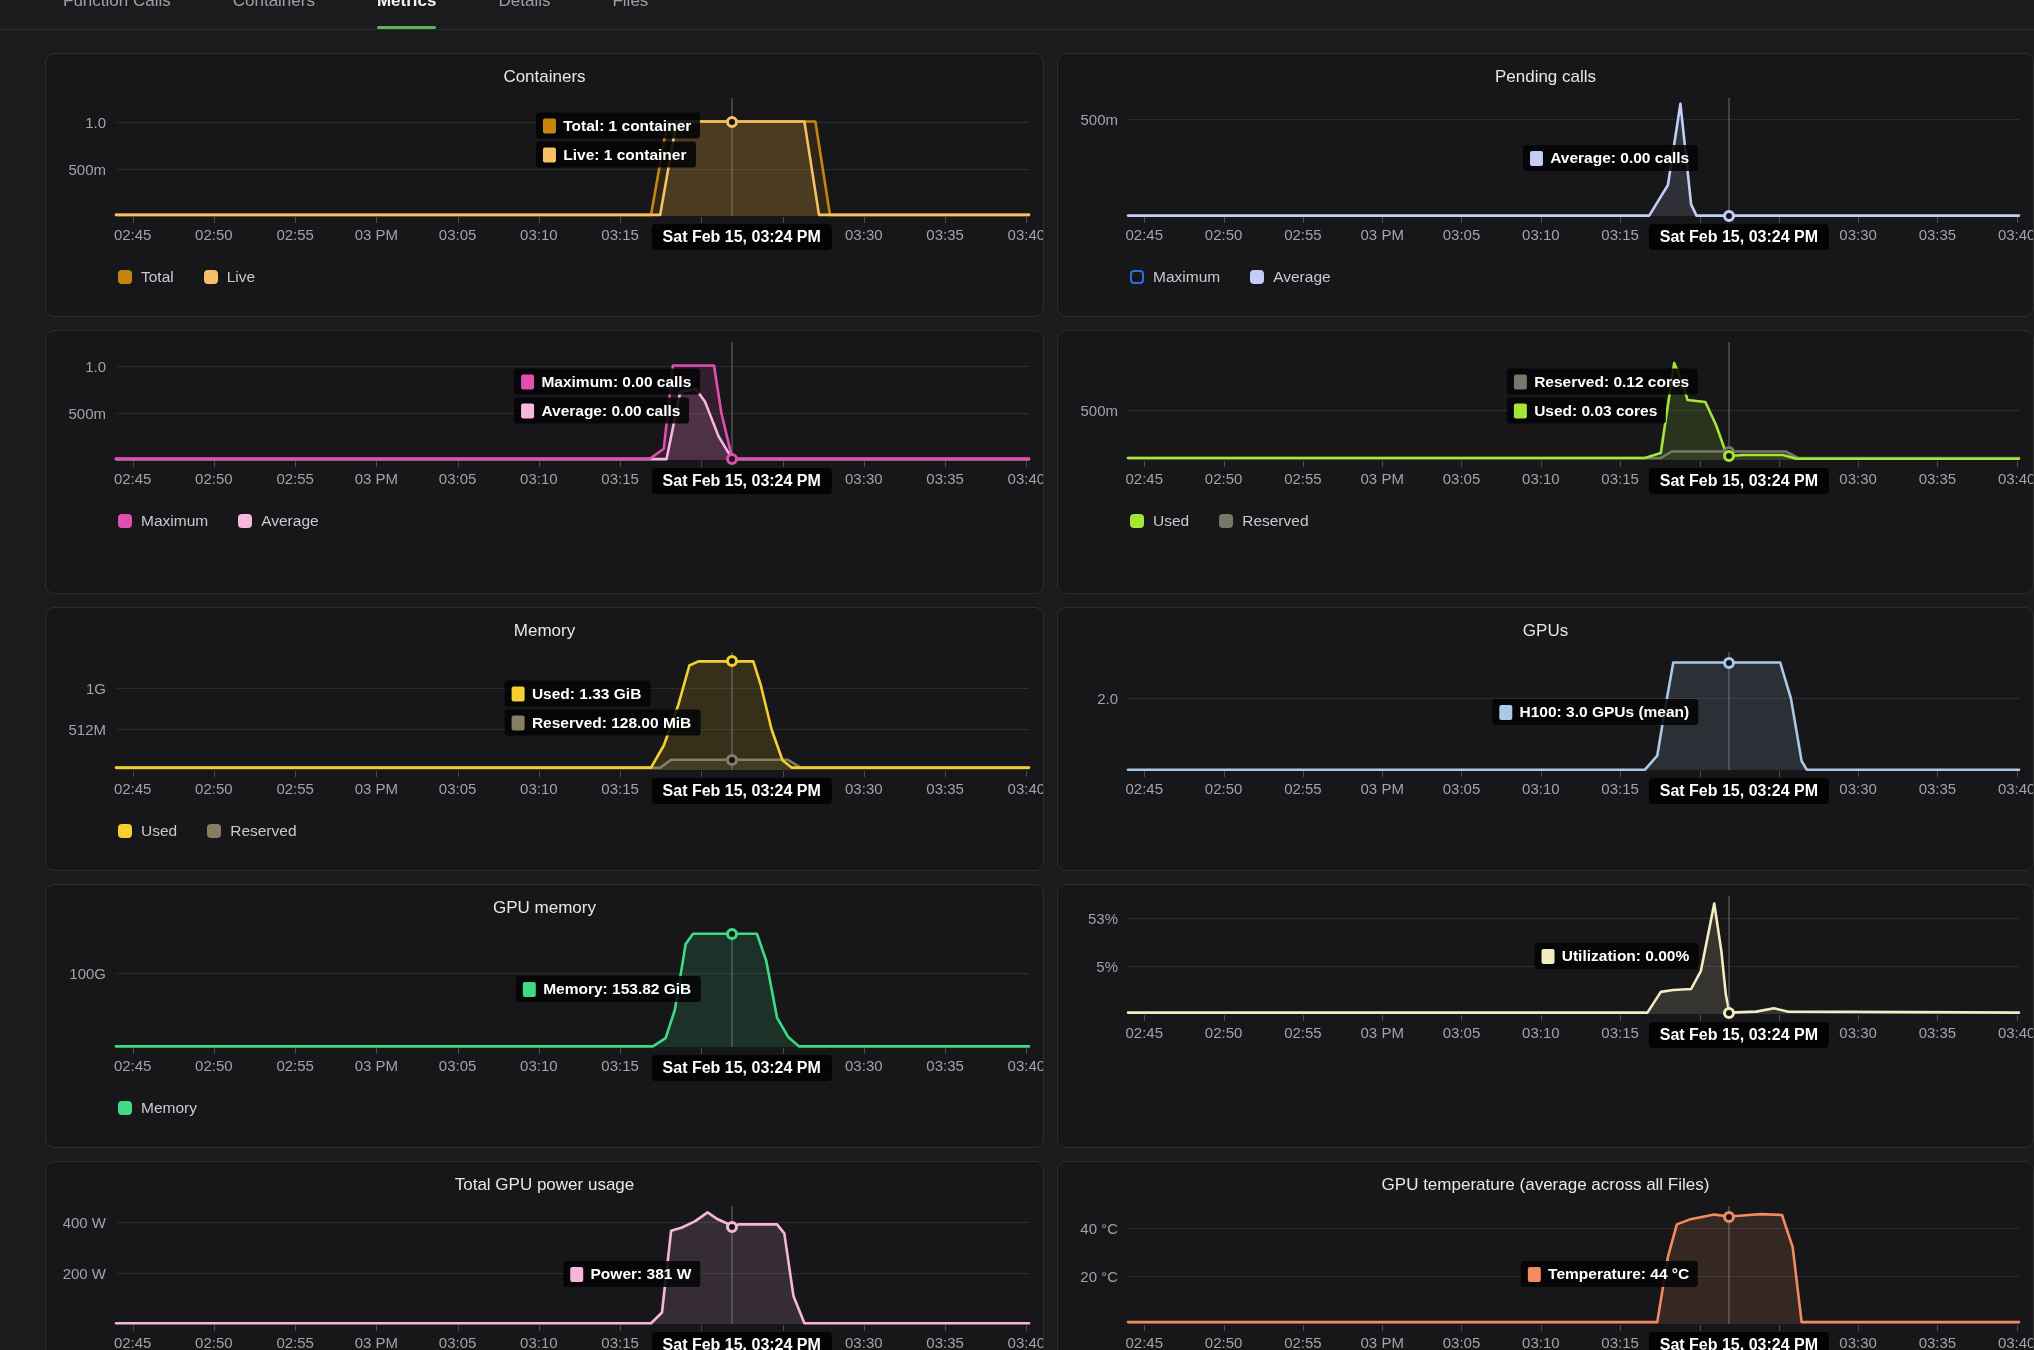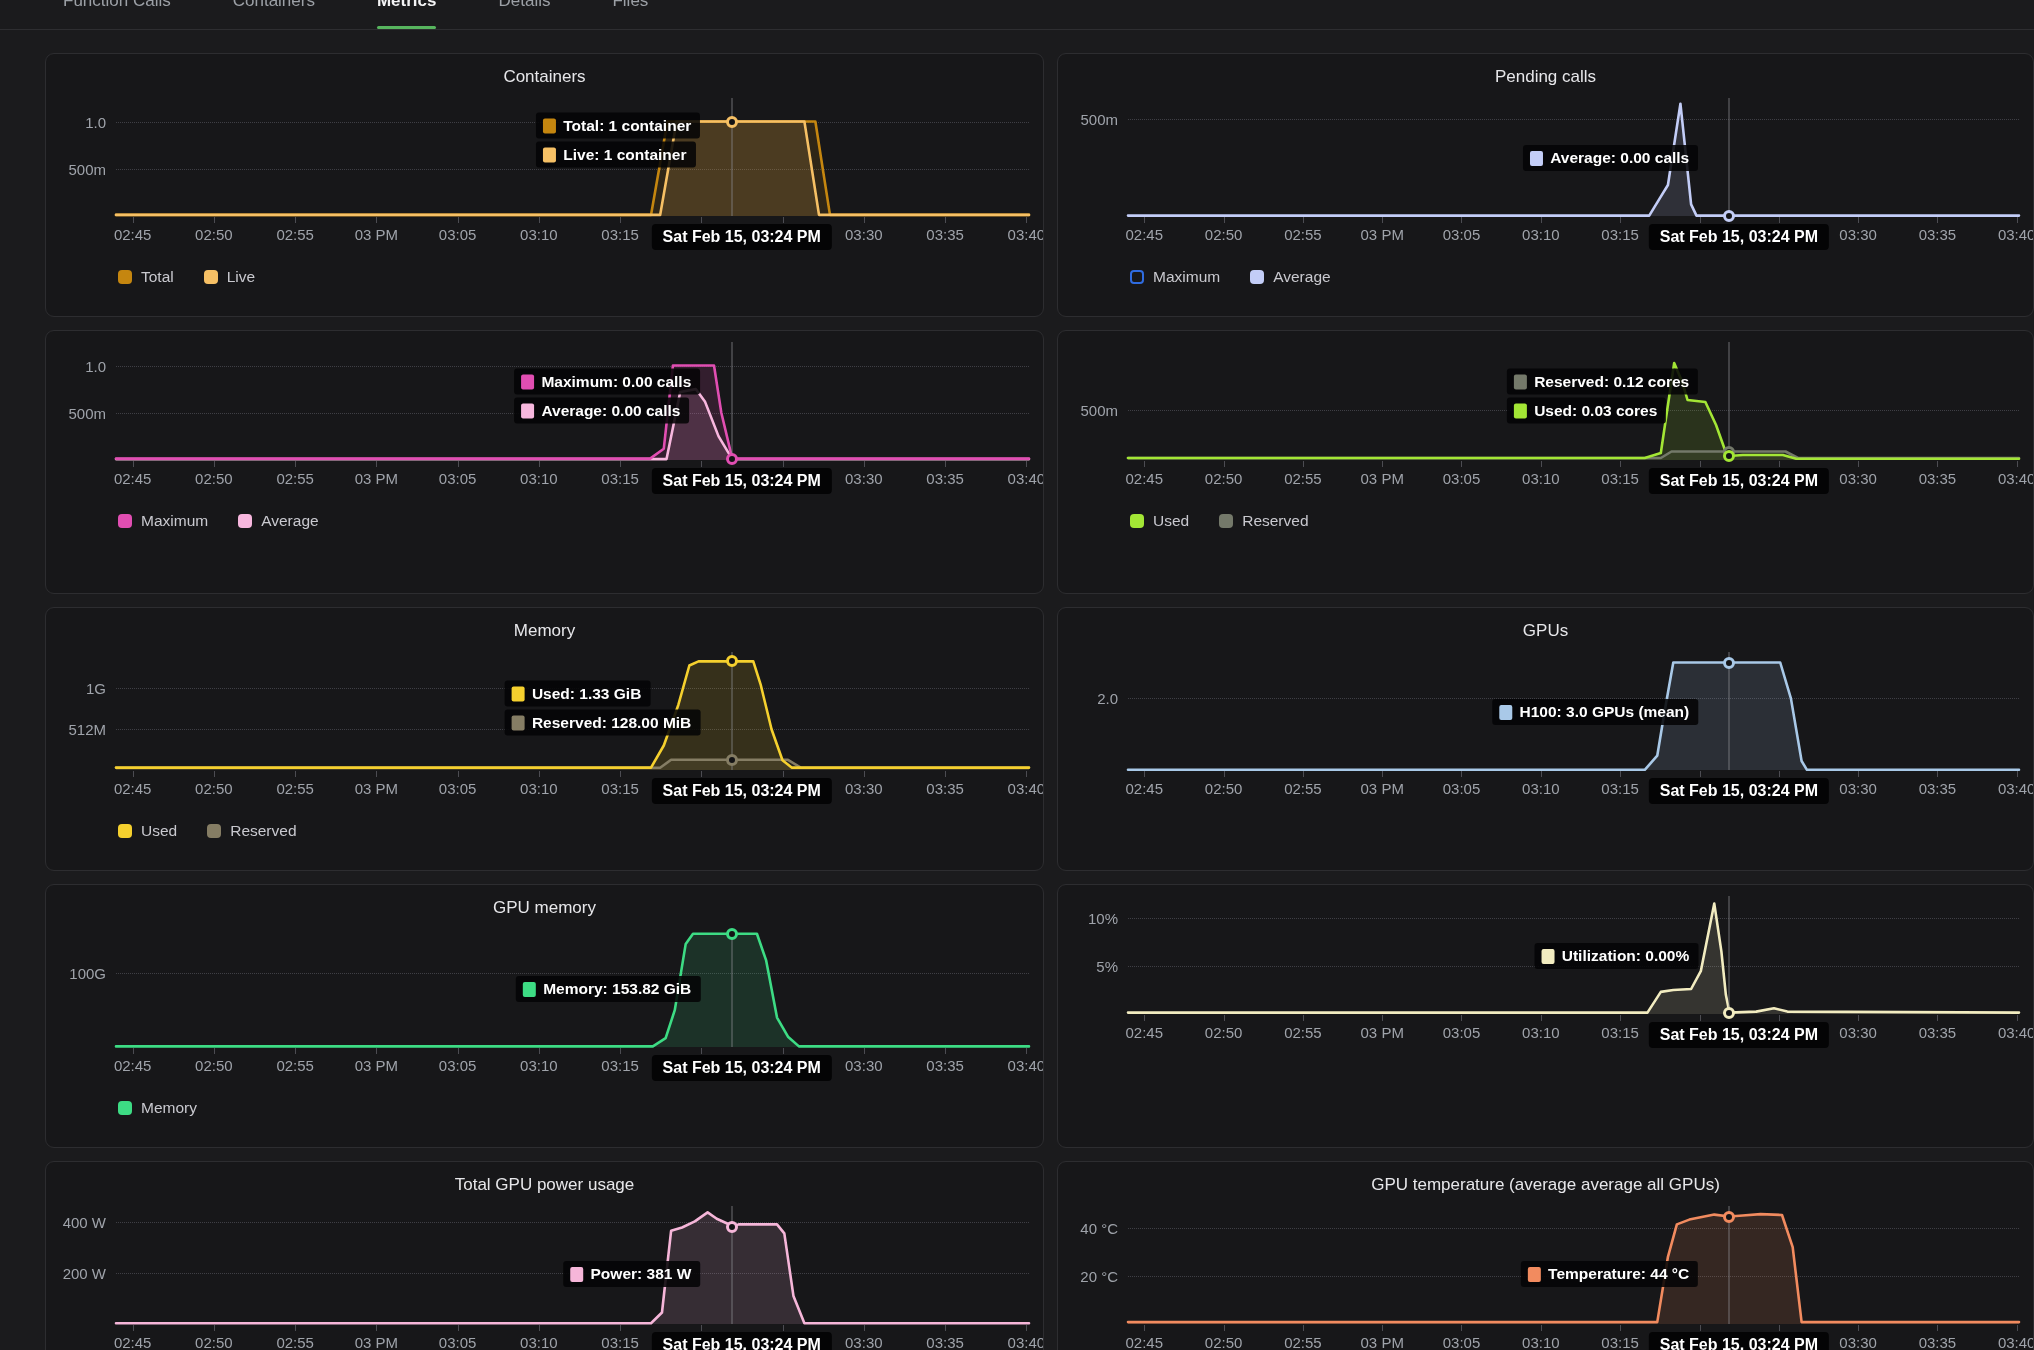--- a/index.html
+++ b/index.html
@@ -559,21 +559,21 @@
     <div class="legend">
         <div class="legend-item">
        <span class="legend-sw" style="background:#3ddc84"></span>
        <span class="legend-lbl">Memory</span>
      </div>
       </div>
   </section>
   <section class="card">
     <div class="chart-body">
       <div class="ycol">
-          <div class="ylab" style="top:24px">10%</div>
+          <div class="ylab" style="top:24px">53%</div>
           <div class="ylab" style="top:72px">5%</div>
         </div>
       <div class="plot">
         <div class="gridline" style="top:24px"></div>
           <div class="gridline" style="top:72px"></div>
         <svg viewBox="0 0 1000 120" preserveAspectRatio="none">
             <polygon points="0,118.6 583,118.6 598,97.9 612,96 632,95 643,76.8 658,9.6 666,57.6 671,100.8 675,118.6 705,117.6 725,114.2 740,117.6 1000,118.6 1000,120 0,120" fill="#f2ecc0" opacity="0.14"></polygon>
             <polyline points="0,118.6 583,118.6 598,97.9 612,96 632,95 643,76.8 658,9.6 666,57.6 671,100.8 675,118.6 705,117.6 725,114.2 740,117.6 1000,118.6" fill="none" stroke="#f2ecc0" stroke-width="2.6" stroke-linejoin="round" stroke-linecap="round" vector-effect="non-scaling-stroke"></polyline>
           </svg>
         <div class="crosshair" style="left:67.5%"></div>
@@ -677,21 +677,21 @@
           <div class="xlab" style="left:71.91%">03:25</div>
           <div class="xlab" style="left:80.67%">03:30</div>
           <div class="xlab" style="left:89.44%">03:35</div>
           <div class="xlab" style="left:98.20%">03:40</div>
         <div class="datelabel" style="left:67.5%">Sat Feb 15, 03:24 PM</div>
       </div>
     </div>
 
   </section>
   <section class="card">
-    <div class="card-title">GPU temperature (average average all GPUs)</div>
+    <div class="card-title">GPU temperature (average across all Files)</div>
     <div class="chart-body">
       <div class="ycol">
           <div class="ylab" style="top:24px">40 °C</div>
           <div class="ylab" style="top:72px">20 °C</div>
         </div>
       <div class="plot">
         <div class="gridline" style="top:24px"></div>
           <div class="gridline" style="top:72px"></div>
         <svg viewBox="0 0 1000 120" preserveAspectRatio="none">
             <polygon points="0,118.1 594,118.1 606,52.8 616,20.4 630,15.6 658,10.6 675,12.5 690,11.5 710,10.1 734,11 746,43.2 756,118.1 1000,118.1 1000,120 0,120" fill="#f28b5f" opacity="0.14"></polygon>

